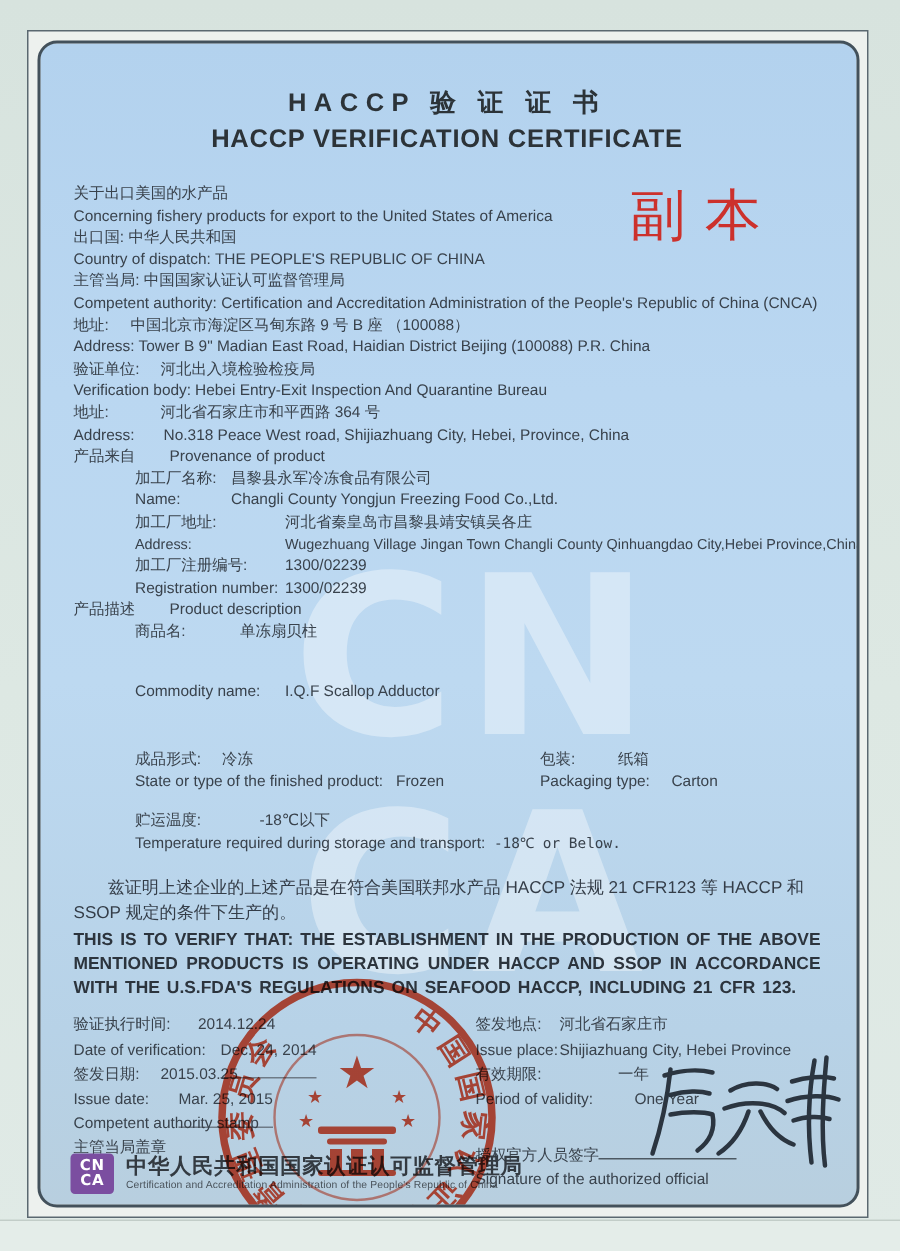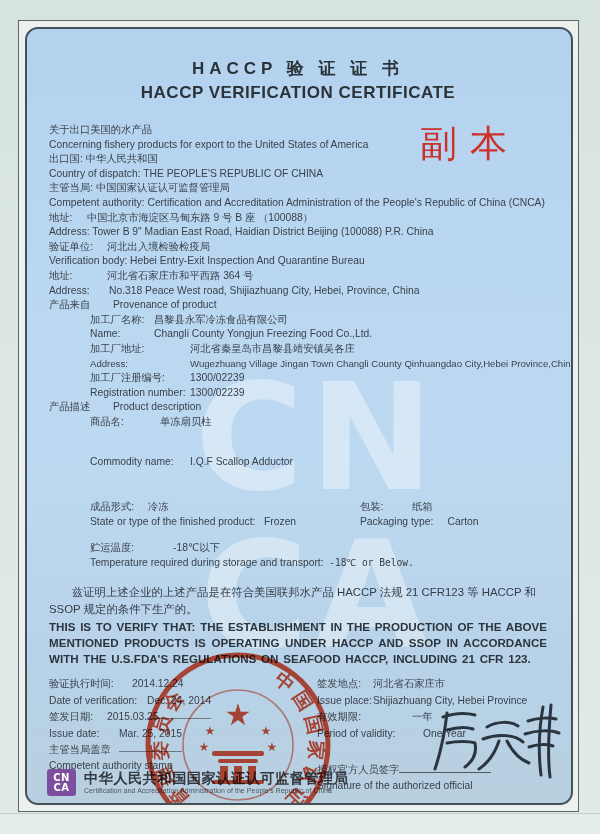--- a/index.html
+++ b/index.html
@@ -178,22 +178,22 @@
         </div>
         <div class="line">
           <span class="lab w98">Date of verification:</span><span class="u-date">Dec. 24, 2014</span>
         </div>
         <div class="line">
           <span class="lab w58">签发日期:</span><span>2015.03.25</span>
         </div>
         <div class="line">
           <span class="lab w70">Issue date:</span><span class="u-date">Mar. 25, 2015</span>
         </div>
+        <div class="line">Competent authority stamp</div>
         <div class="line">主管当局盖章</div>
-        <div class="line">Competent authority stamp</div>
       </div>
       <div class="issue-r">
         <div class="line">
           <span class="lab w56">签发地点:</span><span>河北省石家庄市</span>
         </div>
         <div class="line">
           <span class="lab w56">Issue place:</span><span>Shijiazhuang City, Hebei Province</span>
         </div>
         <div class="line">
           <span class="lab w95">有效期限:</span><span>一年</span>

